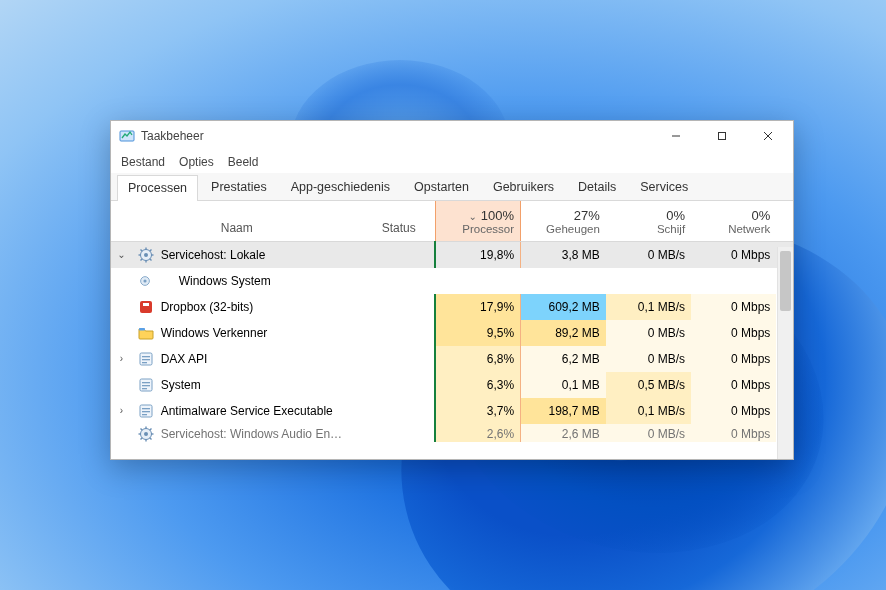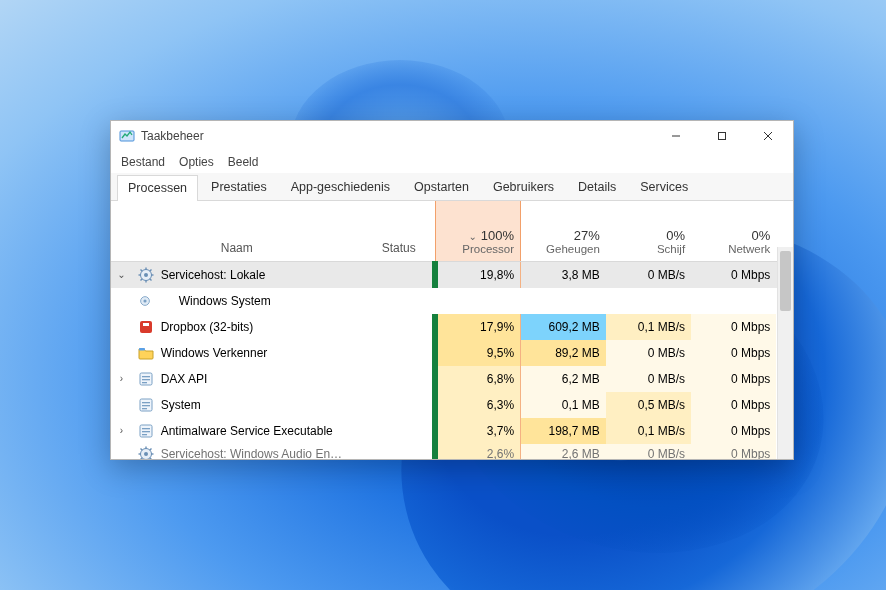--- a/index.html
+++ b/index.html
@@ -52,21 +52,21 @@
   col.c-status { width: 70px; }
   col.c-proc { width: 82px; }
   col.c-mem { width: 82px; }
   col.c-disk { width: 82px; }
   col.c-net { width: 82px; }
   col.c-scroll { width: 16px; }
 
   thead th {
     font-weight: normal; font-size: 12px; color: #555;
     border-bottom: 1px solid #d9d9d9; padding: 4px 6px 6px; text-align: right; vertical-align: bottom;
-    height: 60px; background: #fff;
+    height: 40px; background: #fff;
   }
   thead th.lh { text-align: center; vertical-align: bottom; padding-bottom: 6px; }
   thead .pct { font-size: 13px; color: #333; display: block; }
   thead .lbl { font-size: 11.5px; color: #666; display: block; }
   thead th.sorted { background: #fde2d0; border-left: 1px solid #f2a06a; border-right: 1px solid #f2a06a; }
   thead th.sorted .chev { display: inline-block; margin-right: 4px; font-size: 10px; color: #666; }
 
   tbody td { font-size: 12px; padding: 5px 6px; border-bottom: 0; vertical-align: middle; }
   tbody tr { height: 26px; }
   .num { text-align: right; }
@@ -75,21 +75,21 @@
   .row-icon { width: 16px; height: 16px; display: inline-block; vertical-align: middle; }
   .sel td { background: #e9e9e9; }
   .child td.name-cell { padding-left: 24px; }
   .child .row-icon { width: 14px; height: 14px; }
 
   
   .h0 { background: #fff9e8; }
   .h1 { background: #ffefc2; }
   .h2 { background: #ffe49a; }
   .h3 { background: #7dd3fc; }
-  .sorted-col { border-left: 6px solid #15803d; border-right: 1px solid #f4b183; }
+  .sorted-col { border-left: 2px solid #15803d; border-right: 1px solid #f4b183; }
   .partial td { color: #737373; }
   .partial { height: 18px; }
   .partial td { padding-top: 2px; padding-bottom: 0; overflow: hidden; }
 
   .scrollbar { position: absolute; right: 0; top: 46px; bottom: 0; width: 16px; background: #f0f0f0; border-left: 1px solid #e2e2e2; }
   .thumb { position: absolute; left: 2px; right: 2px; top: 4px; height: 60px; background: #c6c6c6; border-radius: 2px; }
 
   
   svg { display: block; }
 </style>

